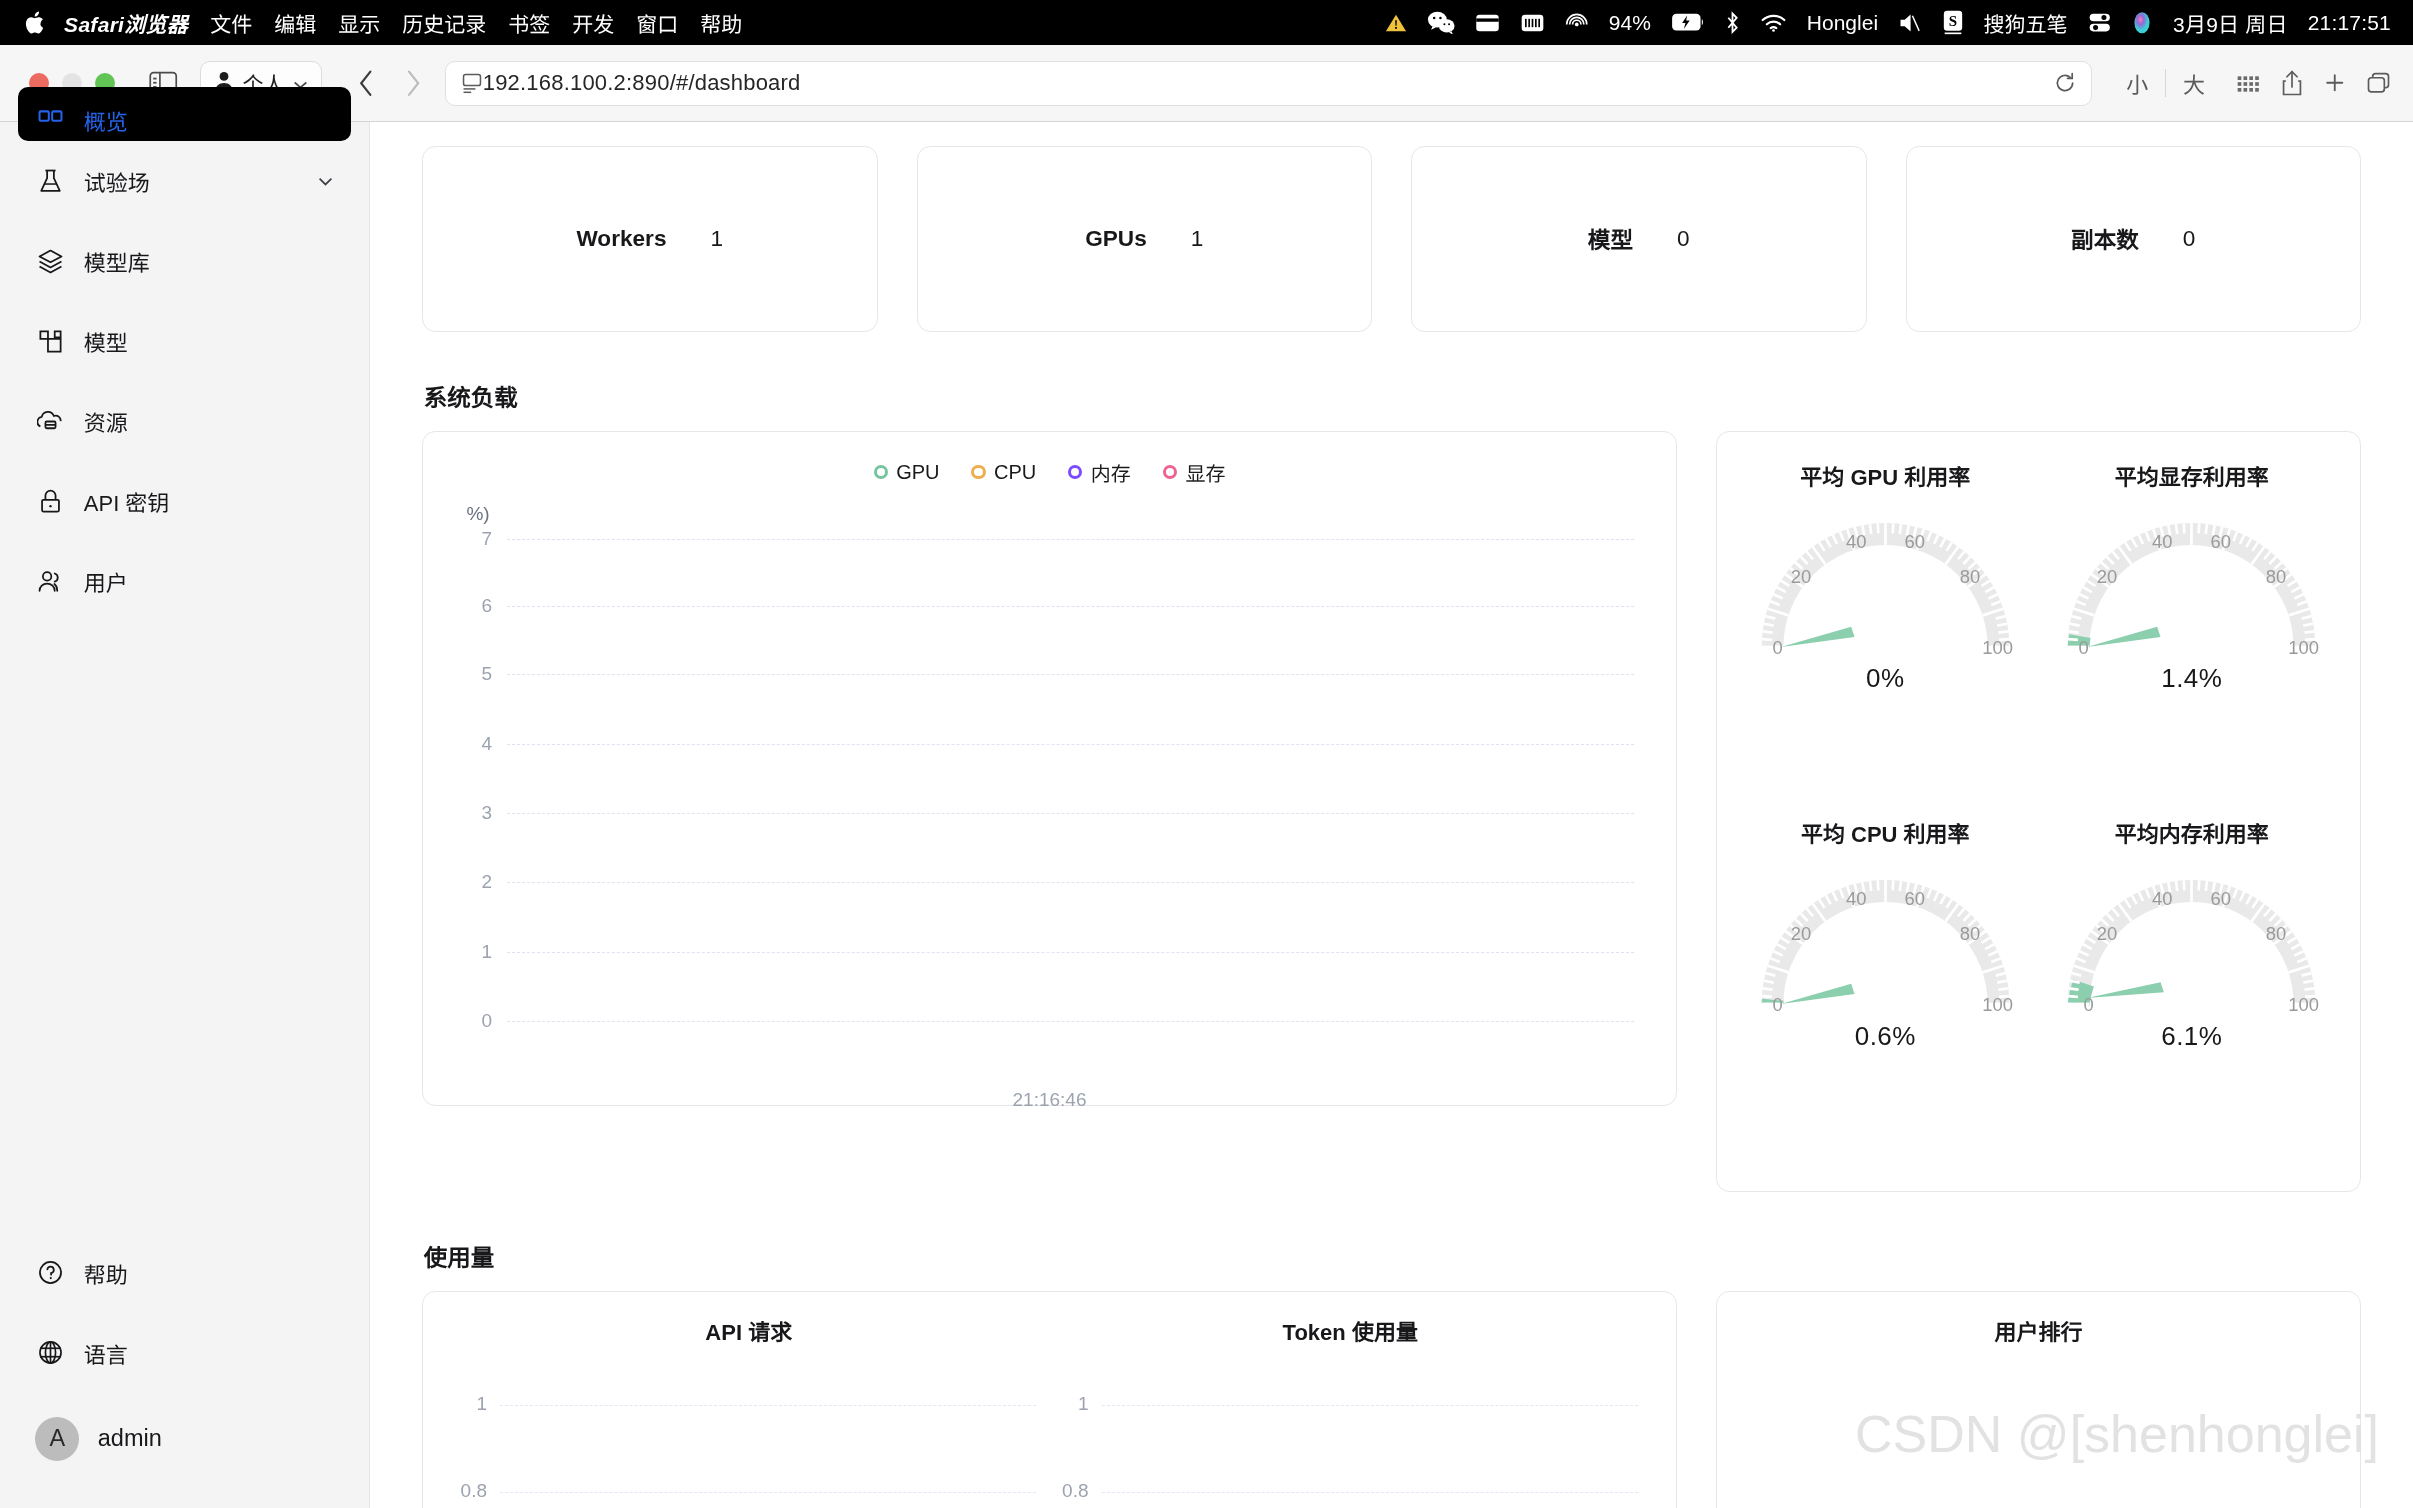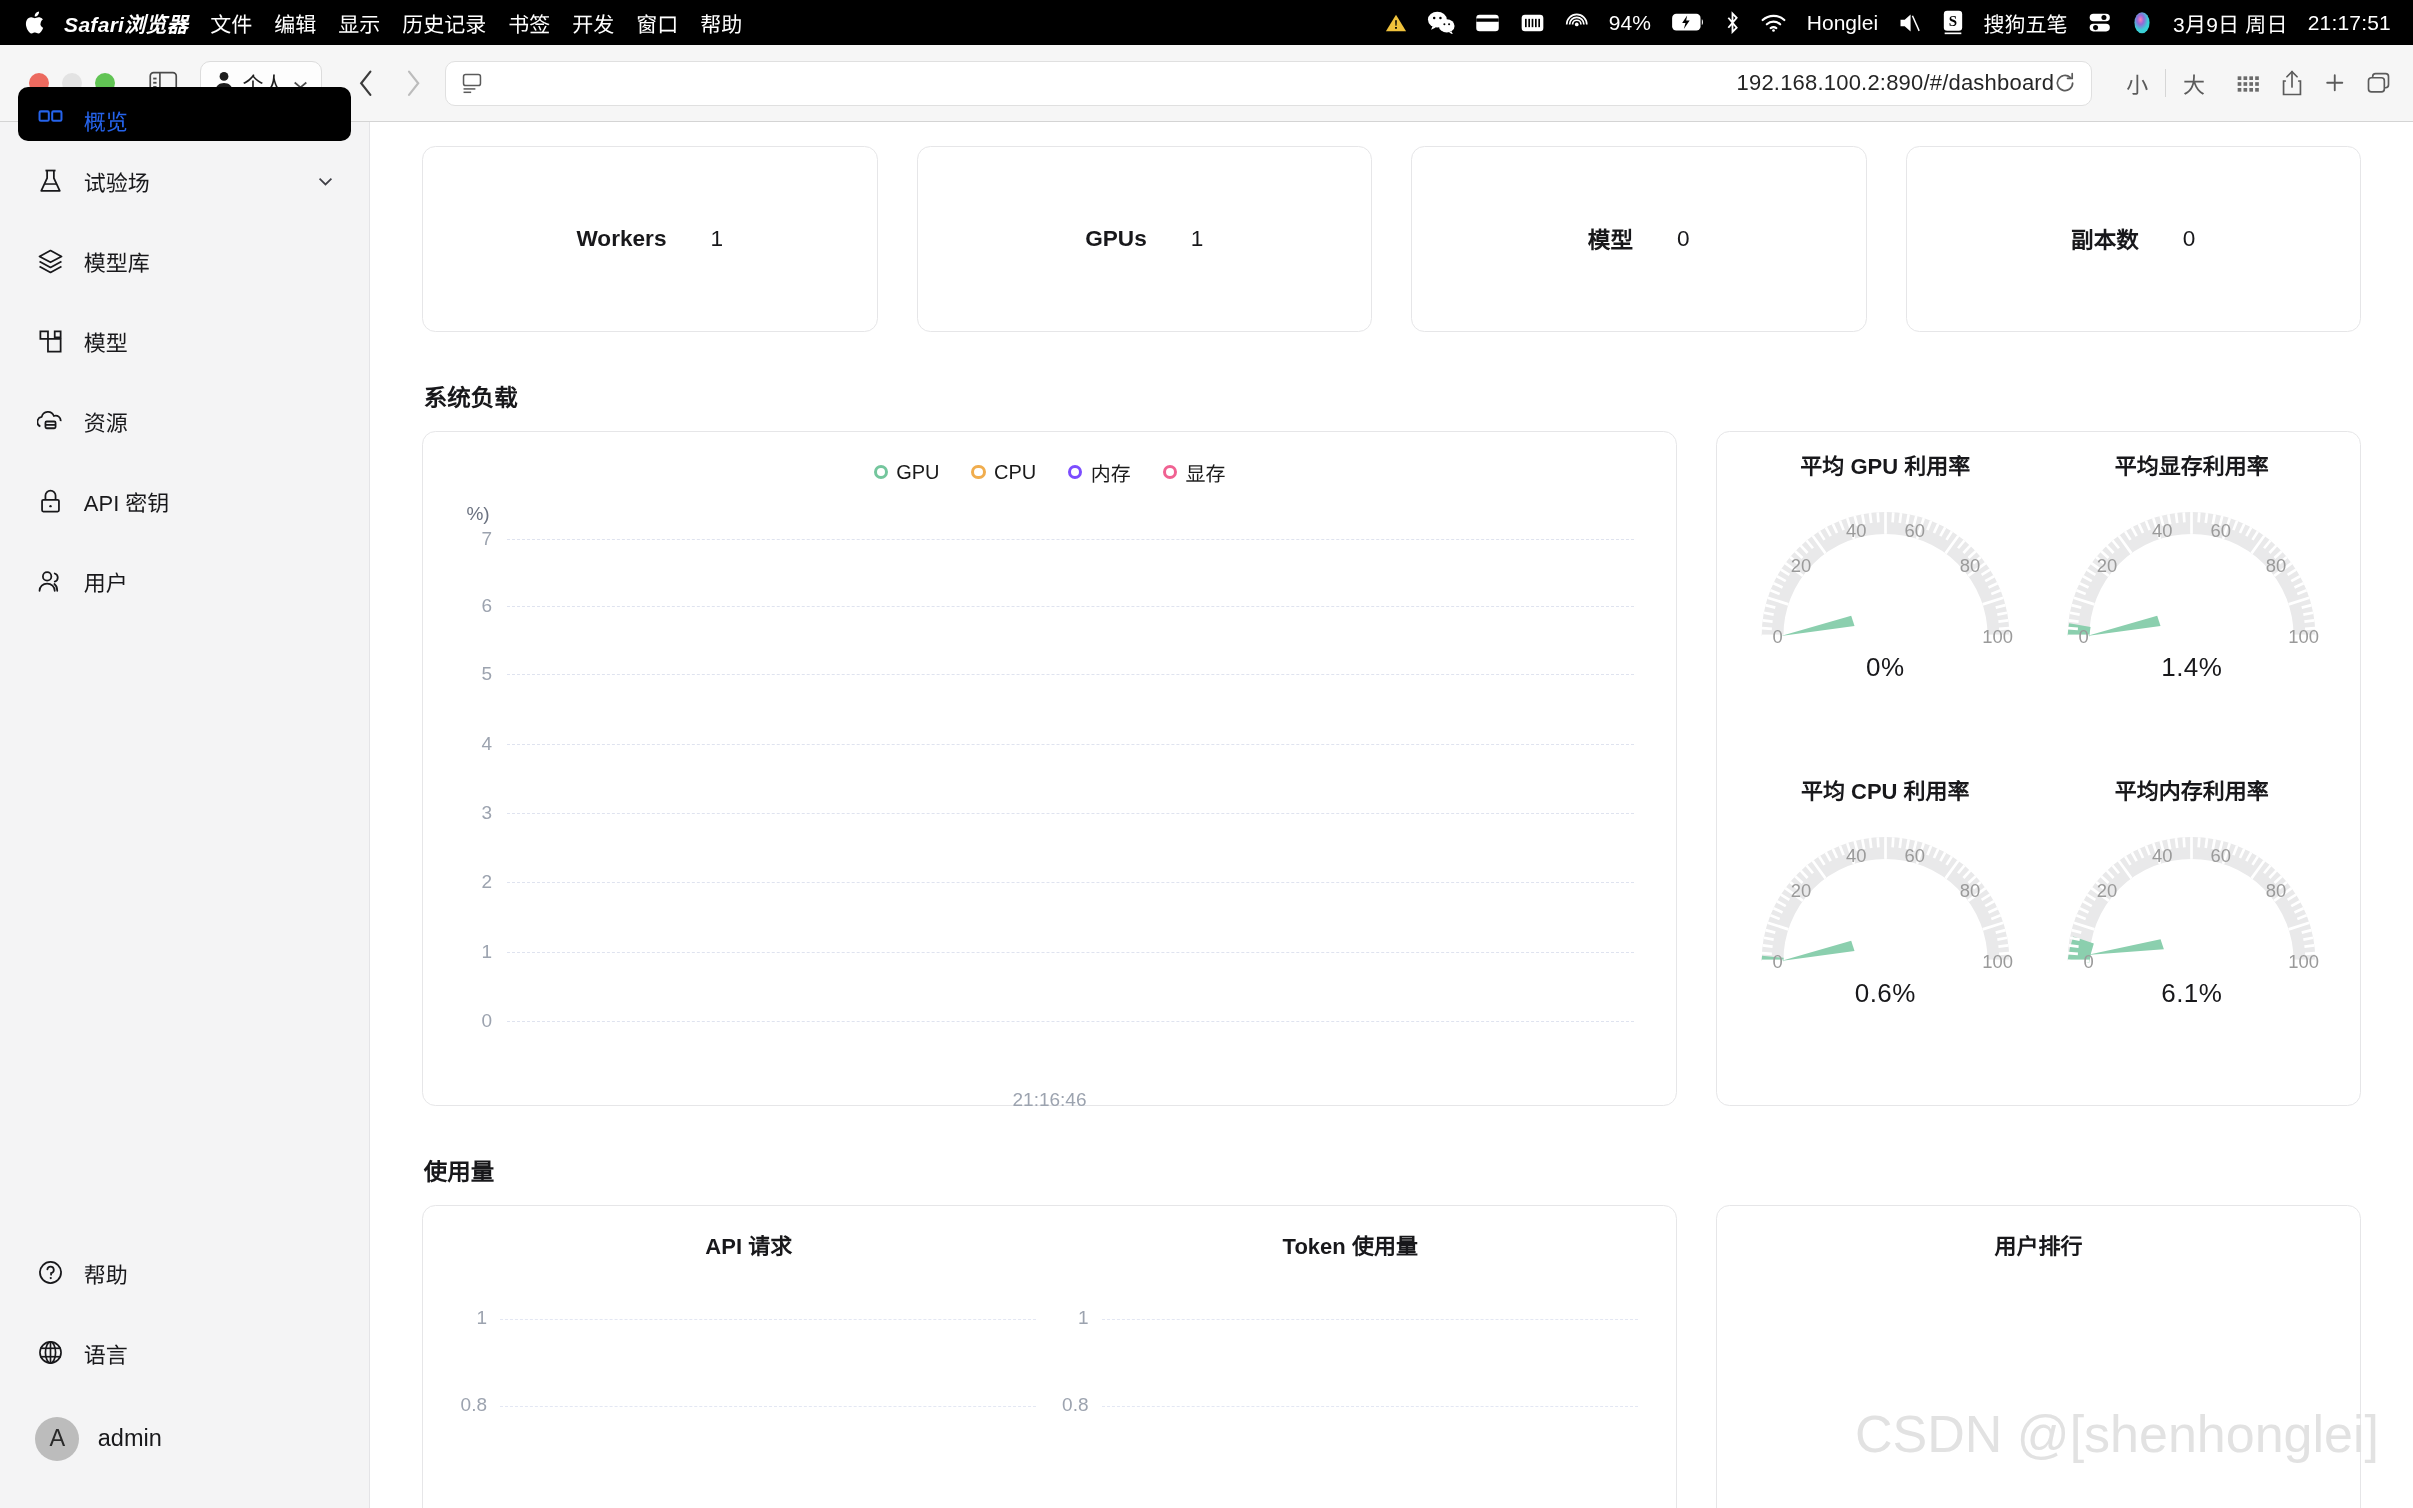--- a/index.html
+++ b/index.html
@@ -74,21 +74,21 @@
     background:#ffffff;
     border:0.8px solid #e0e0e0;
     border-radius:10px;
     display:flex; align-items:center;
     padding:0 15px;
     margin:0 17px 0 8.4px;
     position:relative;
   }
   #urlbar .reader-icon { color:#5b5b5b; display:flex; align-items:center; }
   #urlbar .url-text {
-    flex:1; text-align:right;
+    flex:1; text-align:left;
     font-size:22px; color:#262626;
     letter-spacing:0.2px;
   }
   #urlbar .reload-icon { color:#5b5b5b; display:flex; align-items:center; }
 
   .zoom-group {
     display:flex; align-items:center; gap:0; margin-right:13.4px;
   }
   .zoom-btn {
     font-size:22px; color:#5b5b5b; padding:0 17px;
@@ -187,21 +187,21 @@
 
   .load-row { display:flex; gap:39px; align-items:stretch; }
 
   .panel {
     border:0.8px solid #e6e6e8;
     border-radius:13.4px;
     background:#fff;
     position:relative;
   }
   #load-chart-panel { flex:0 0 1255px; height:675px; padding:22px 25px 15px; }
-  #gauges-panel { flex:1; height:675px; padding:11px 15px; display:flex; flex-direction:column; }
+  #gauges-panel { flex:1; height:761px; padding:22px 15px; display:flex; flex-direction:column; }
 
   
   .chart-legend {
     display:flex; align-items:center; justify-content:center;
     gap:32px; height:37px;
     font-size:20px; color:#1a1a1a;
   }
   .legend-item { display:flex; align-items:center; gap:8.4px; }
   .legend-dot {
     width:14.2px; height:14.2px; border-radius:50%;

